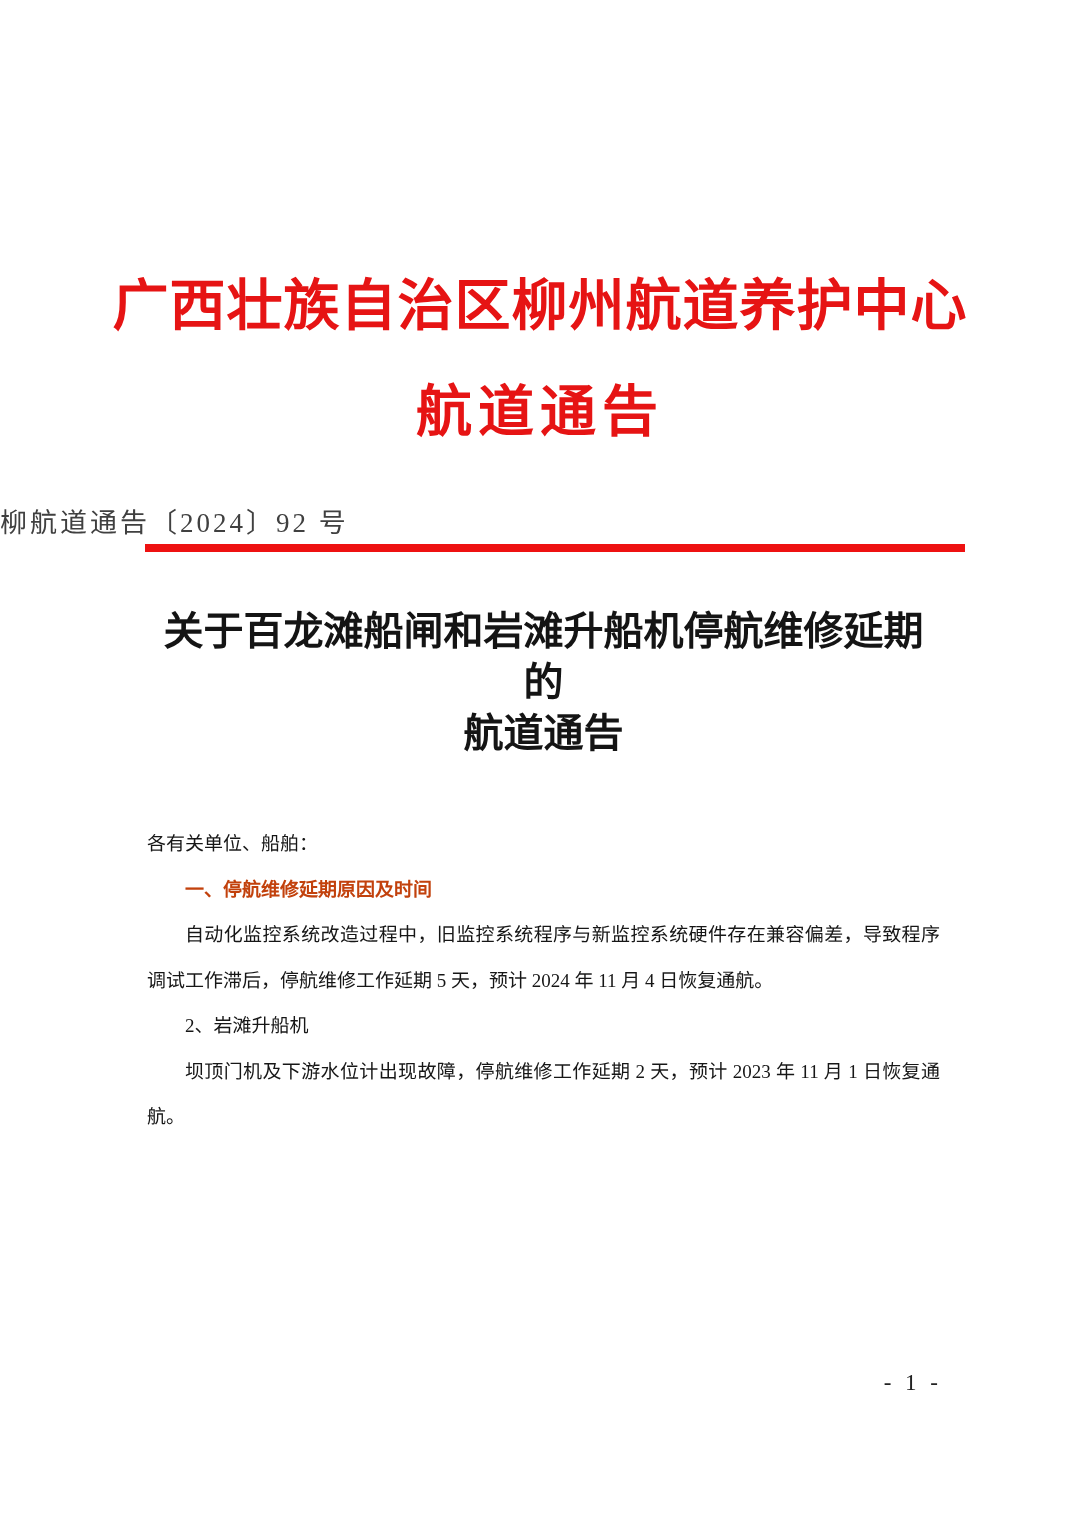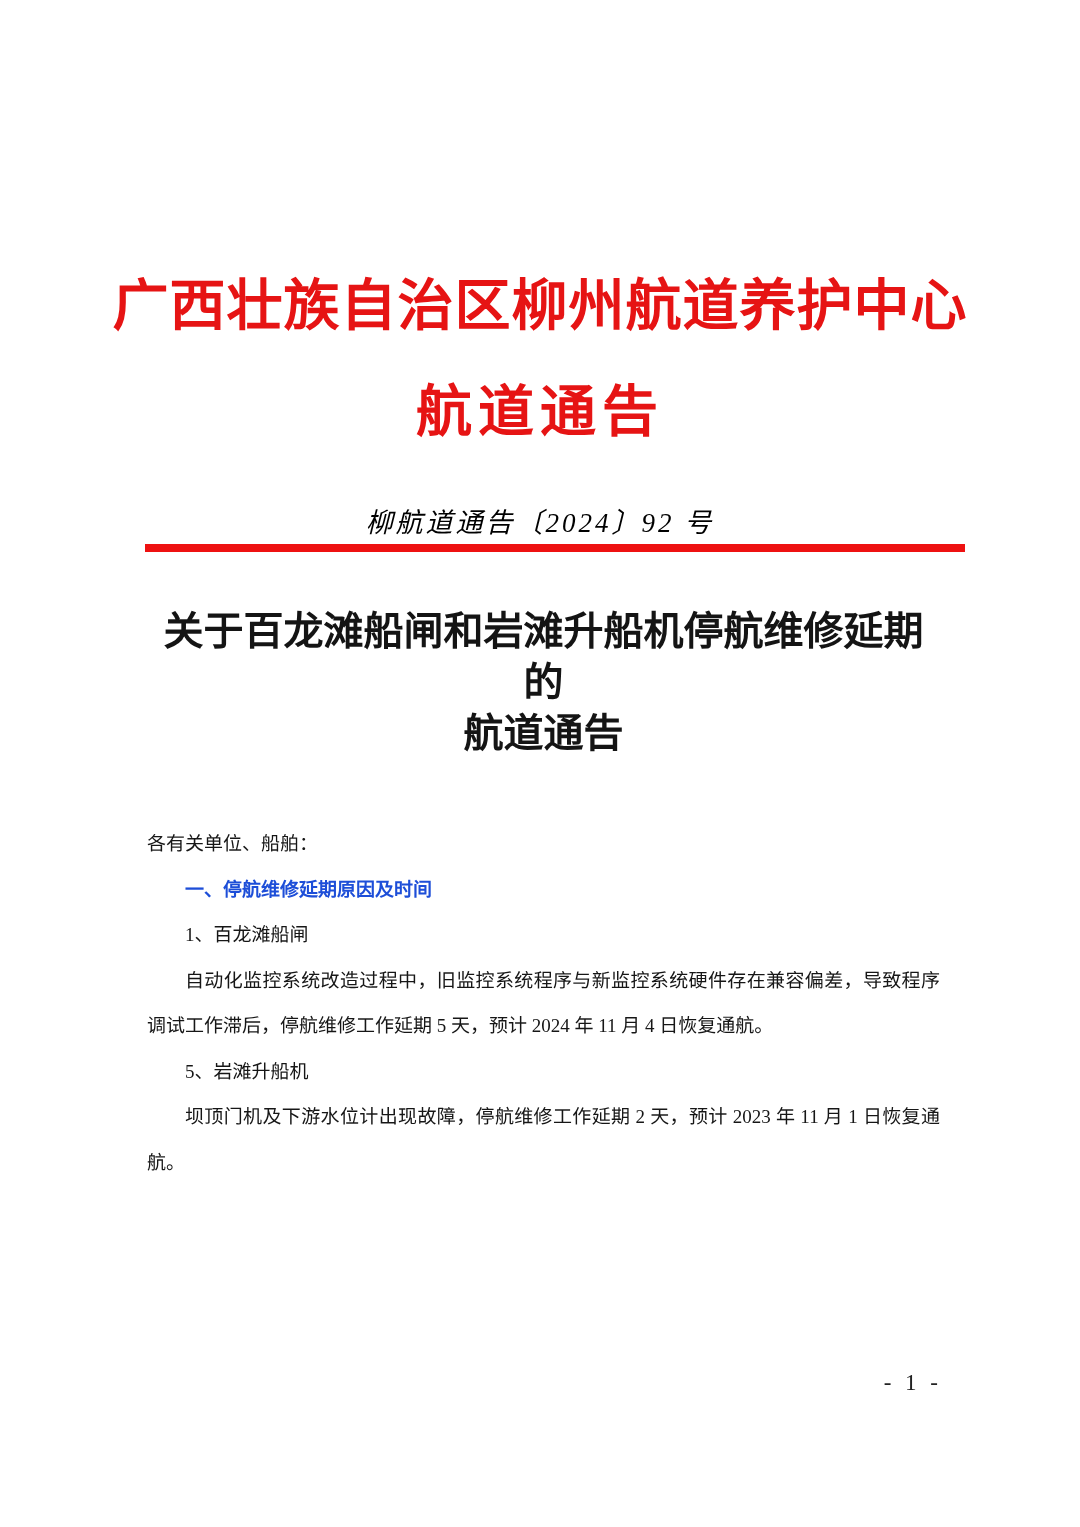--- a/index.html
+++ b/index.html
@@ -43,23 +43,21 @@
     letter-spacing: 6px;
     text-align: center;
     color: #e61414;
   }
 
   .doc-number {
     margin-top: 66px;
     font-size: 27px;
     line-height: 30px;
     letter-spacing: 3px;
-    text-align: center;
-    color: #000000;
-    font-style: italic;
+    color: #404040;
   }
 
   .red-rule {
     margin-top: 6px;
     margin-left: 145px;
     width: 820px;
     height: 8px;
     background: #ee1111;
   }
 
@@ -83,21 +81,21 @@
     color: #161616;
   }
 
   .body-text p { margin: 0; }
 
   .indent { text-indent: 2em; }
 
   .section-heading {
     font-family: "Liberation Sans", "DejaVu Sans", sans-serif;
     font-weight: 700;
-    color: #1d4ed8;
+    color: #c2410c;
   }
 
   
   .page-number {
     position: absolute;
     top: 1370px;
     right: 138px;
     font-size: 23px;
     line-height: 26px;
     letter-spacing: 4px;
@@ -121,24 +119,23 @@
     <div>关于百龙滩船闸和岩滩升船机停航维修延期的</div>
     <div>航道通告</div>
   </div>
 
   <div class="body-text content">
     <p>各有关单位、船舶：</p>
 
 
     <p class="indent section-heading">一、停航维修延期原因及时间</p>
 
-    <p class="indent">1、百龙滩船闸</p>
 
     <p class="indent">自动化监控系统改造过程中，旧监控系统程序与新监控系统硬件存在兼容偏差，导致程序调试工作滞后，停航维修工作延期 5 天，预计 2024 年 11 月 4 日恢复通航。</p>
 
-    <p class="indent">5、岩滩升船机</p>
+    <p class="indent">2、岩滩升船机</p>
 
     <p class="indent">坝顶门机及下游水位计出现故障，停航维修工作延期 2 天，预计 2023 年 11 月 1 日恢复通航。</p>
   </div>
 
   <div class="page-number">- 1 -</div>
 
 </div>
 
 </body></html>

